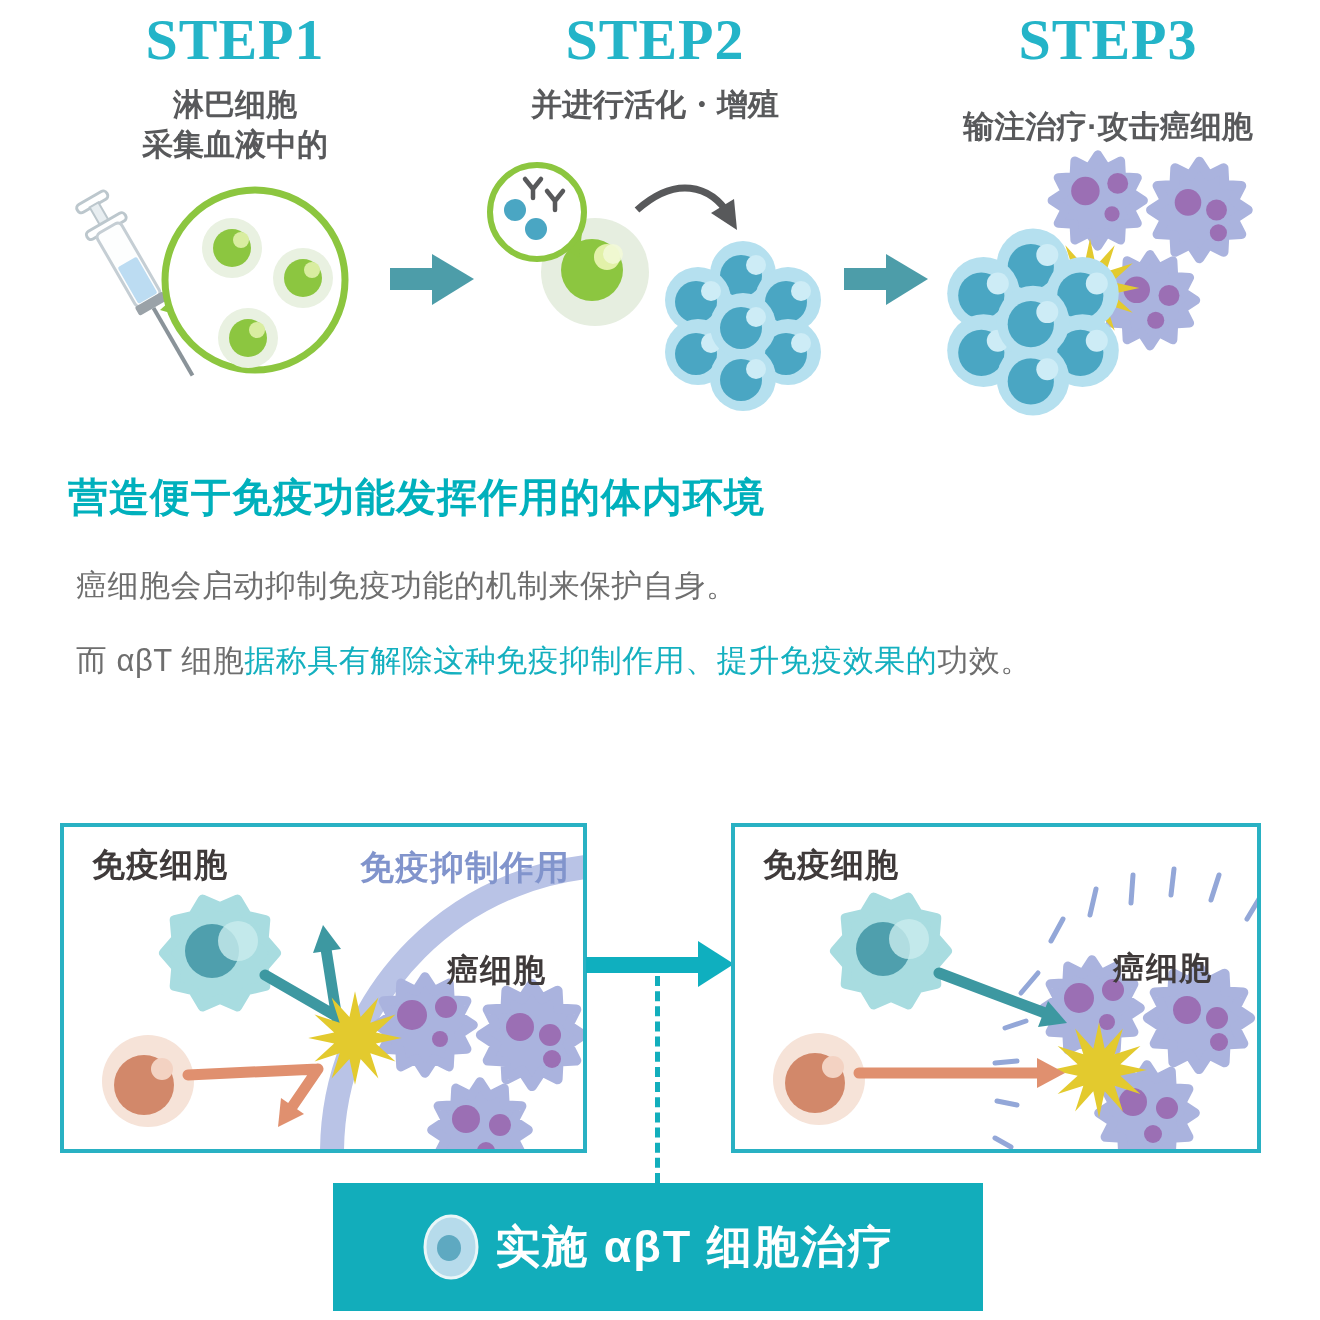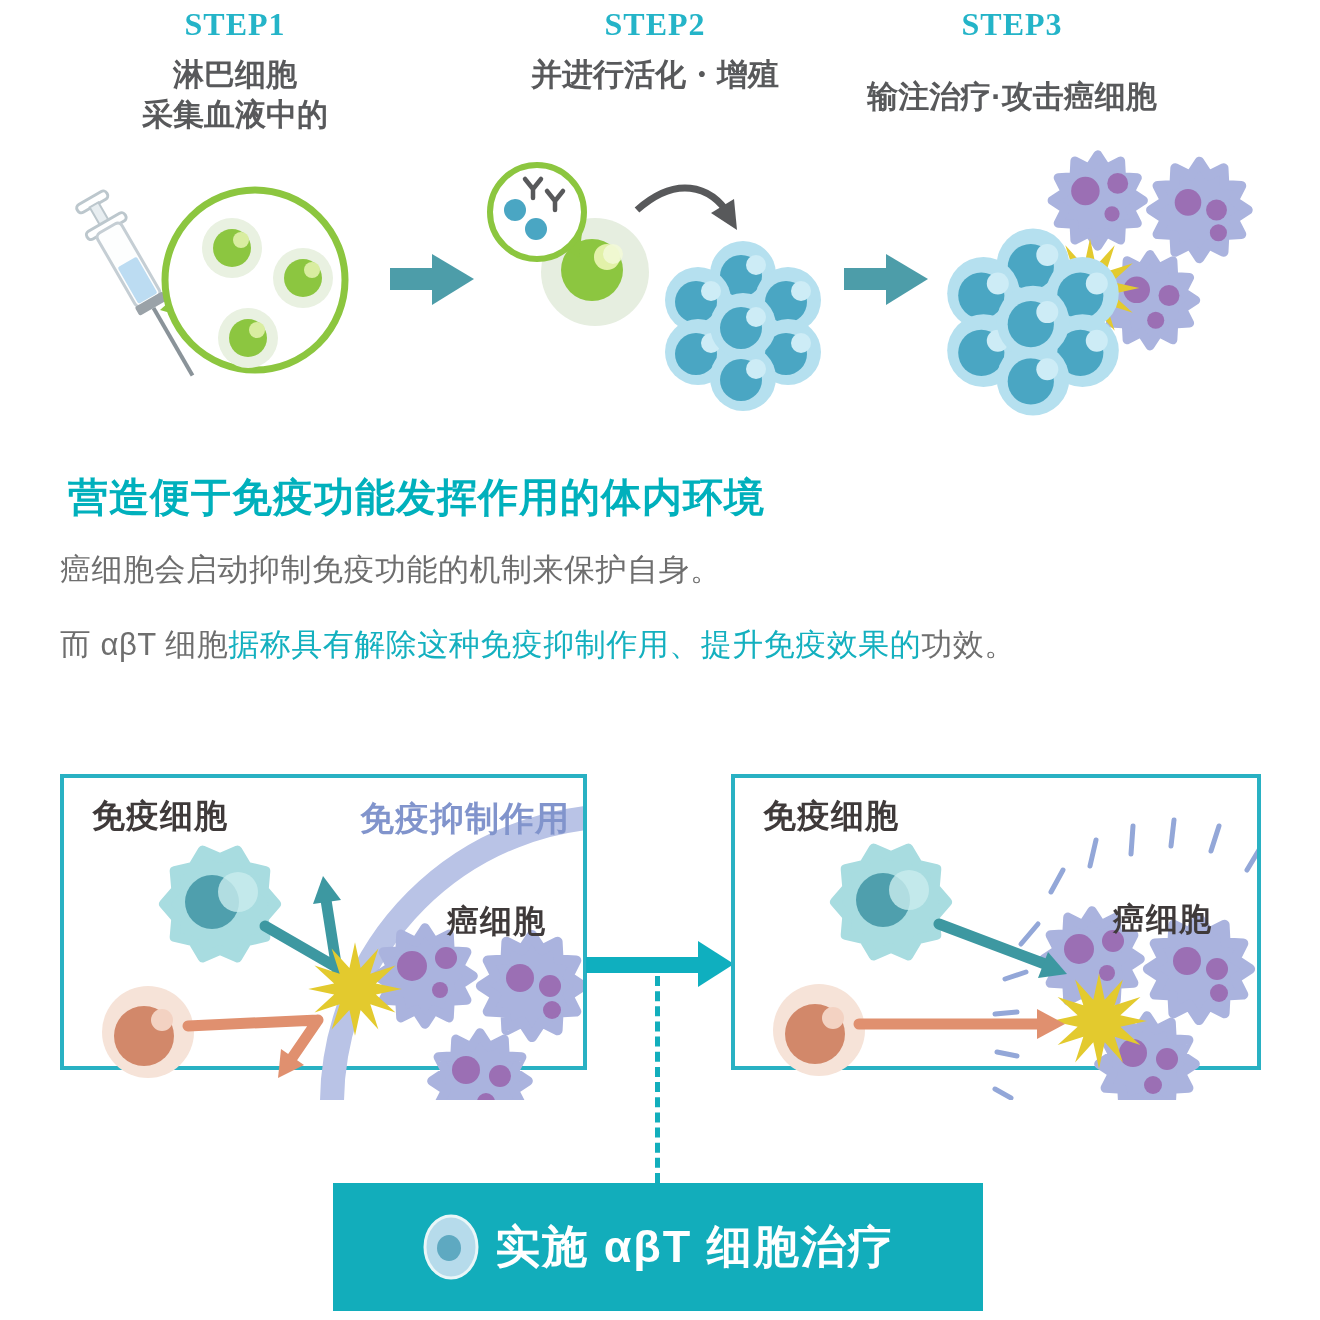--- a/index.html
+++ b/index.html
@@ -2,30 +2,30 @@
 <html><head>
 <meta charset="utf-8">
 <style>
   html,body{margin:0;padding:0;background:#fff;}
   .page{position:relative;width:1320px;height:1320px;background:#ffffff;overflow:hidden;
         font-family:"Liberation Sans","DejaVu Sans",sans-serif;}
   .abs{position:absolute;}
   
   .step-col{position:absolute;top:6px;text-align:center;}
   .step-title{font-family:"Liberation Serif","DejaVu Serif",serif;font-weight:bold;
-              font-size:32px;color:#24b4c8;letter-spacing:1px;}
+              font-size:58px;color:#24b4c8;letter-spacing:1px;}
   .step-caption{margin-top:12px;font-size:31px;font-weight:600;color:#58595b;line-height:40px;}
   .pad-top{padding-top:22px;}
   
   .intro-heading{position:absolute;left:60px;top:462px;margin:8px;font-size:40px;
                  font-weight:bold;color:#00b0bc;letter-spacing:1px;}
-  .intro-p{position:absolute;left:60px;margin:0;font-size:31px;color:#6e6e6e;letter-spacing:.5px;}
+  .intro-p{position:absolute;left:60px;margin:16px;font-size:31px;color:#6e6e6e;letter-spacing:.5px;}
   .hl{color:#14b0bf;}
   
-  .panel{position:absolute;top:774px;height:296px;background:#fff;border:4px solid #29b1c3;
+  .panel{position:absolute;top:823px;height:330px;background:#fff;border:4px solid #29b1c3;
          box-sizing:border-box;}
   .panel svg{position:absolute;left:0;top:0;}
   .panel-label{position:absolute;font-weight:bold;color:#3f3a3a;letter-spacing:1px;}
   .lbl-suppress{color:#8194cc;}
   
   .flow-dash{position:absolute;left:655px;top:976px;height:207px;width:0;
              border-left:5px dashed #12aebc;}
   .banner{position:absolute;left:333px;top:1183px;width:650px;height:128px;background:#12adbb;
           display:flex;align-items:center;justify-content:center;gap:14px;}
   .banner-text{color:#ffffff;font-size:45px;font-weight:bold;letter-spacing:2px;}
@@ -89,21 +89,21 @@
       <div>淋巴细胞</div>
       <div>采集血液中的</div>
     </div>
   </div>
   <div class="step-col" style="left:490px;width:330px">
     <div class="step-title">STEP2</div>
     <div class="step-caption">
       <div>并进行活化・增殖</div>
     </div>
   </div>
-  <div class="step-col" style="left:802px;width:420px">
+  <div class="step-col" style="left:898px;width:420px">
     <div class="step-title">STEP3</div>
     <div class="step-caption pad-top">
       <div>输注治疗·攻击癌细胞</div>
     </div>
   </div>
 
   <svg class="abs" style="left:60px;top:150px" width="330" height="290" viewBox="0 0 330 290">
     <g transform="translate(30,48) rotate(-30)">
       <rect x="-17" y="0" width="34" height="9" rx="4" fill="#ffffff" stroke="#bcc7cd" stroke-width="3"></rect>
       <rect x="-5" y="8" width="10" height="22" fill="#e8eef1" stroke="#bcc7cd" stroke-width="2"></rect>

